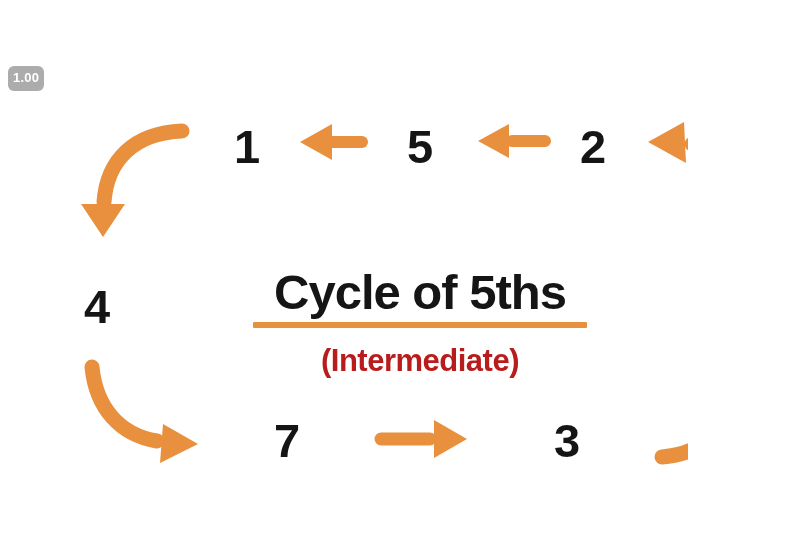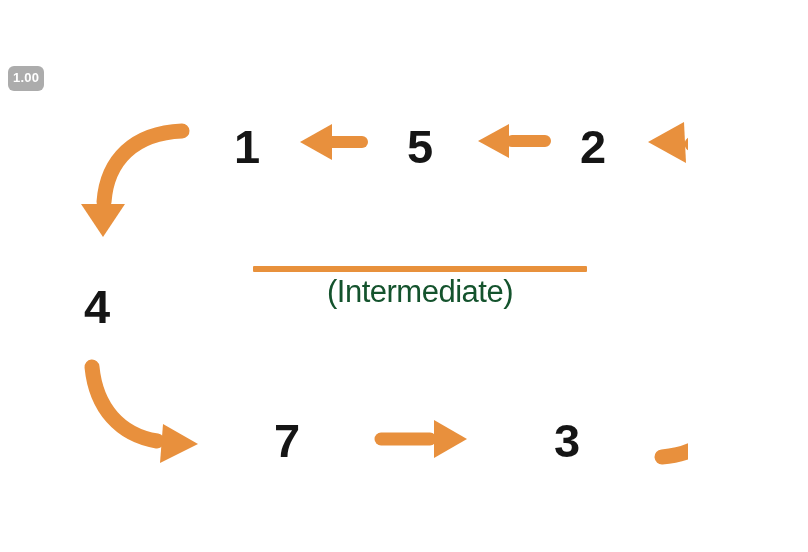--- a/index.html
+++ b/index.html
@@ -75,24 +75,24 @@
     letter-spacing: -1px;
   }
   .title-underline {
     width: 334px;
     height: 6px;
     background: #e8913c;
     margin: 2px auto 0 auto;
     border-radius: 1px;
   }
   .title-sub {
-    margin-top: 3px;
+    margin-top: 16px;
     font-size: 31px;
-    font-weight: 400;
-    color: #14532d;
+    font-weight: 700;
+    color: #b91c1c;
     line-height: 1.1;
     letter-spacing: -0.5px;
   }
 </style>
 </head>
 <body>
 
 <div class="stage">
 
   <div class="zoom-badge">1.00</div>
@@ -137,17 +137,18 @@
 
   <div class="num n1">1</div>
   <div class="num n5">5</div>
   <div class="num n2">2</div>
   <div class="num n4">4</div>
   <div class="num n6">6</div>
   <div class="num n7">7</div>
   <div class="num n3">3</div>
 
   <div class="title-block">
+    <div class="title-main">Cycle of 5ths</div>
     <div class="title-underline"></div>
     <div class="title-sub">(Intermediate)</div>
   </div>
 
 </div>
 
 </body></html>

